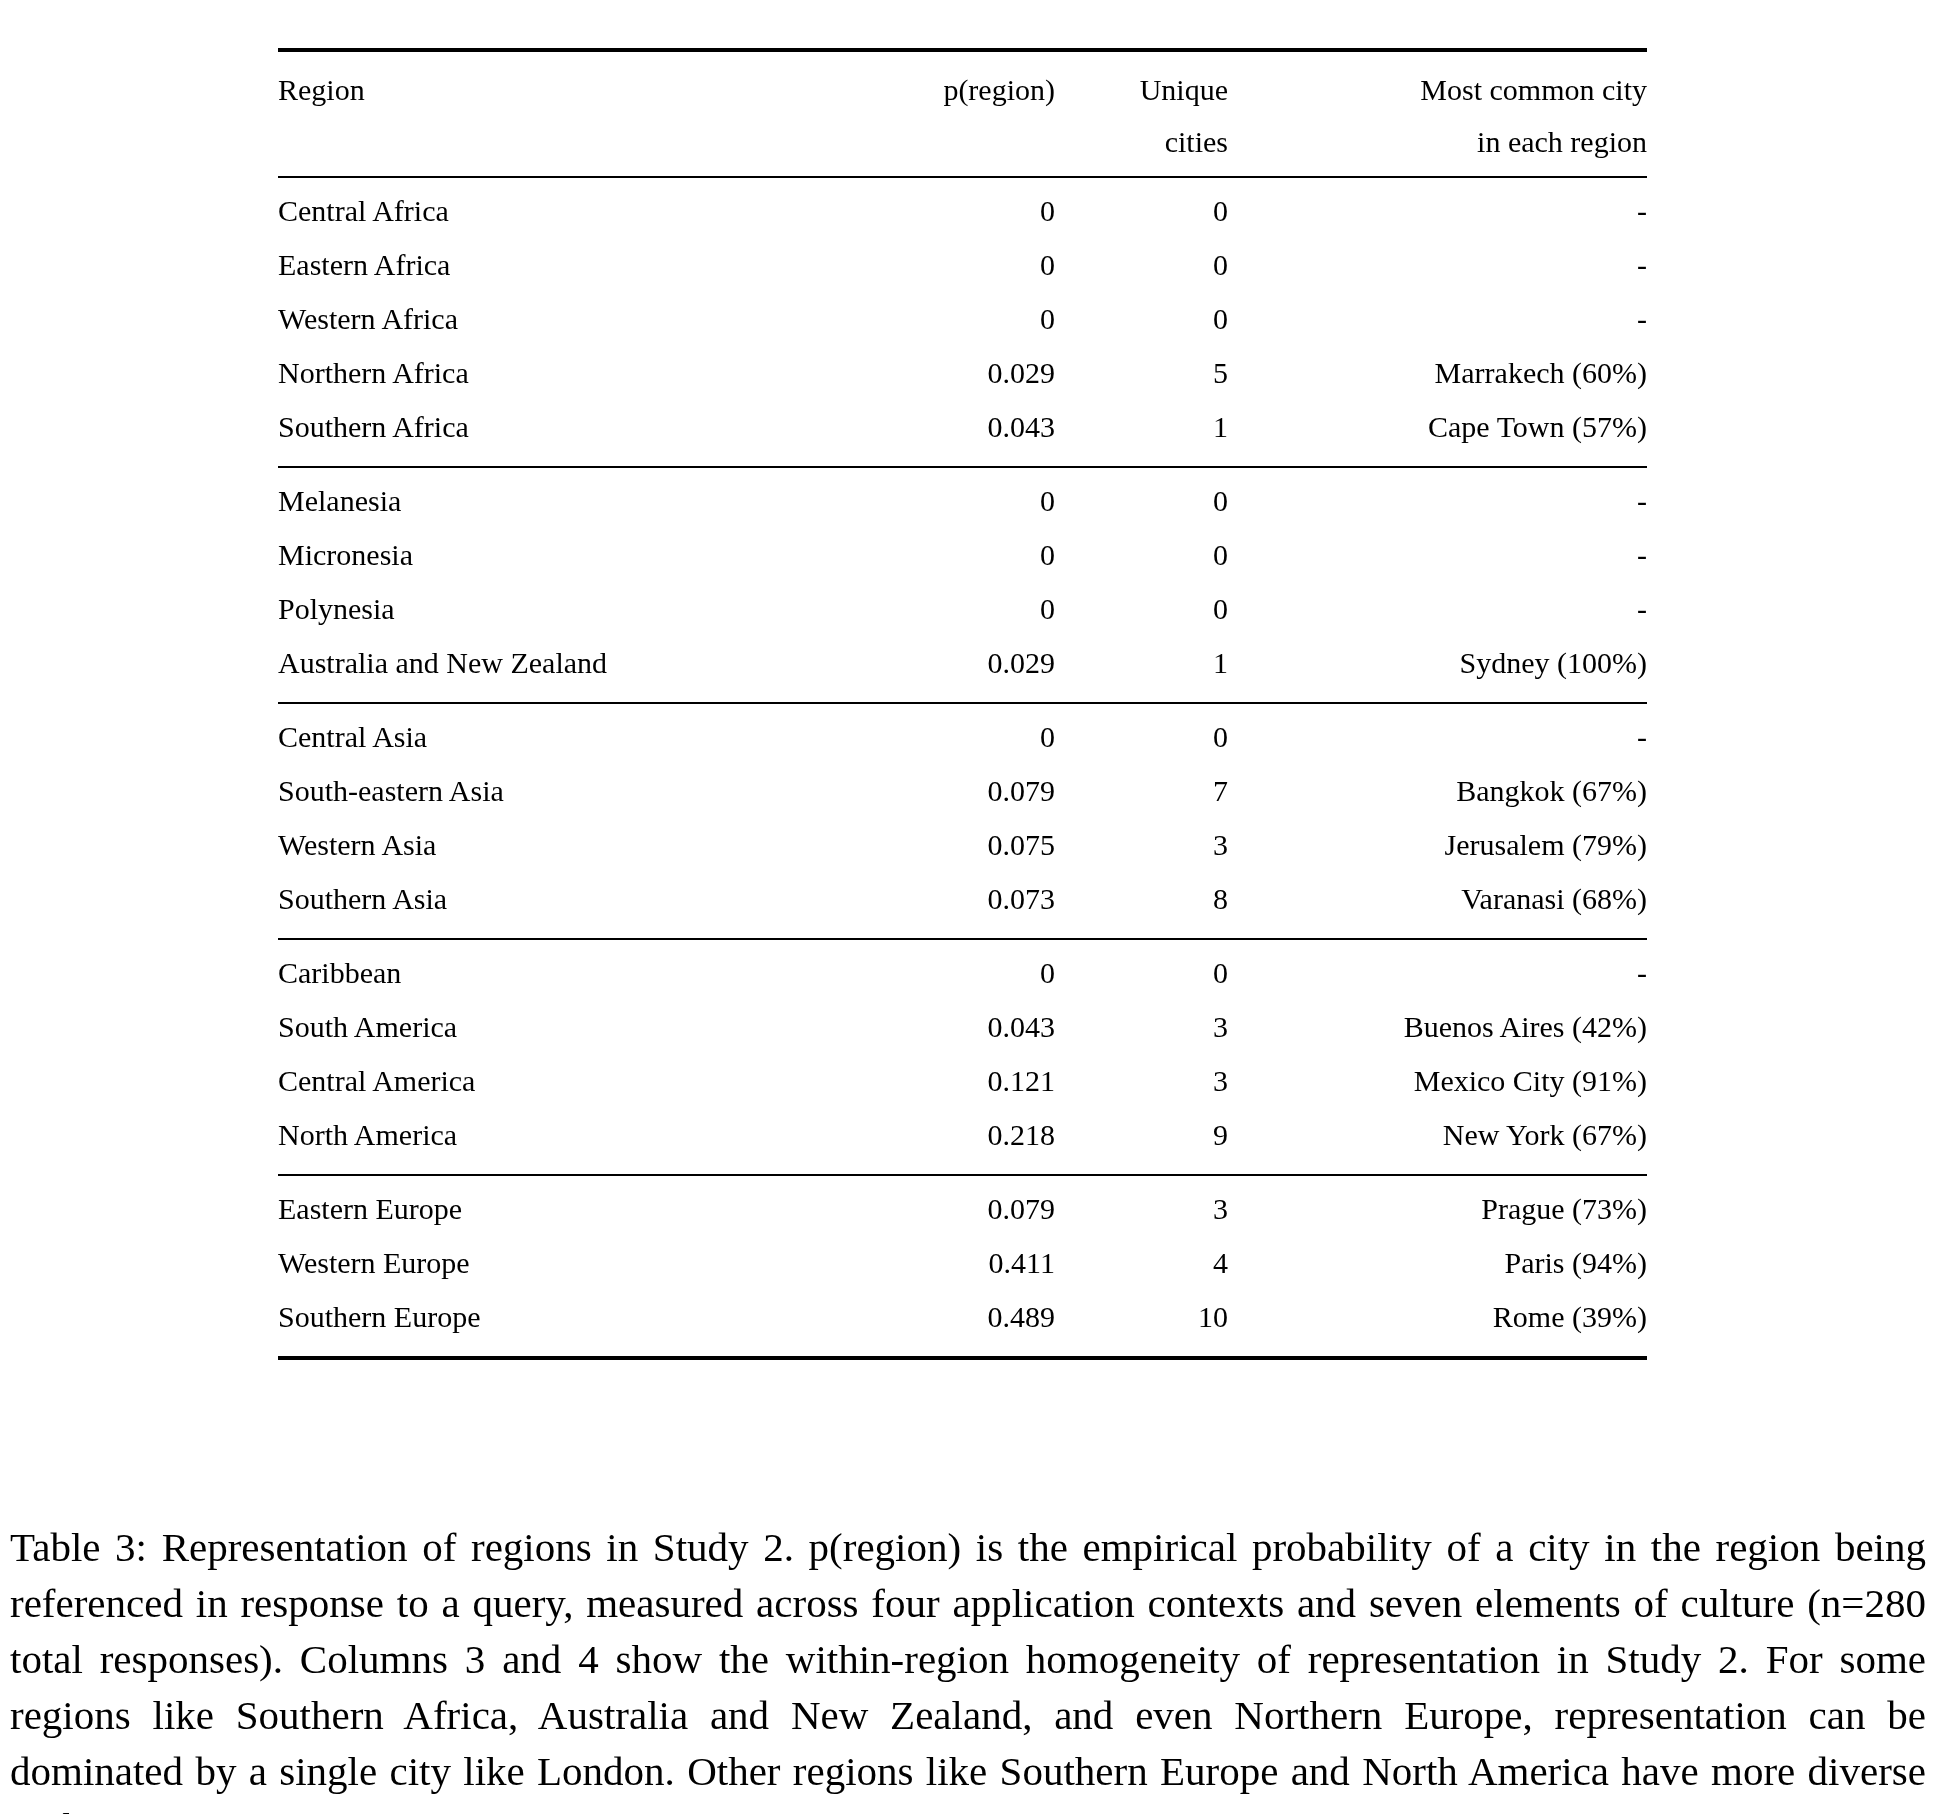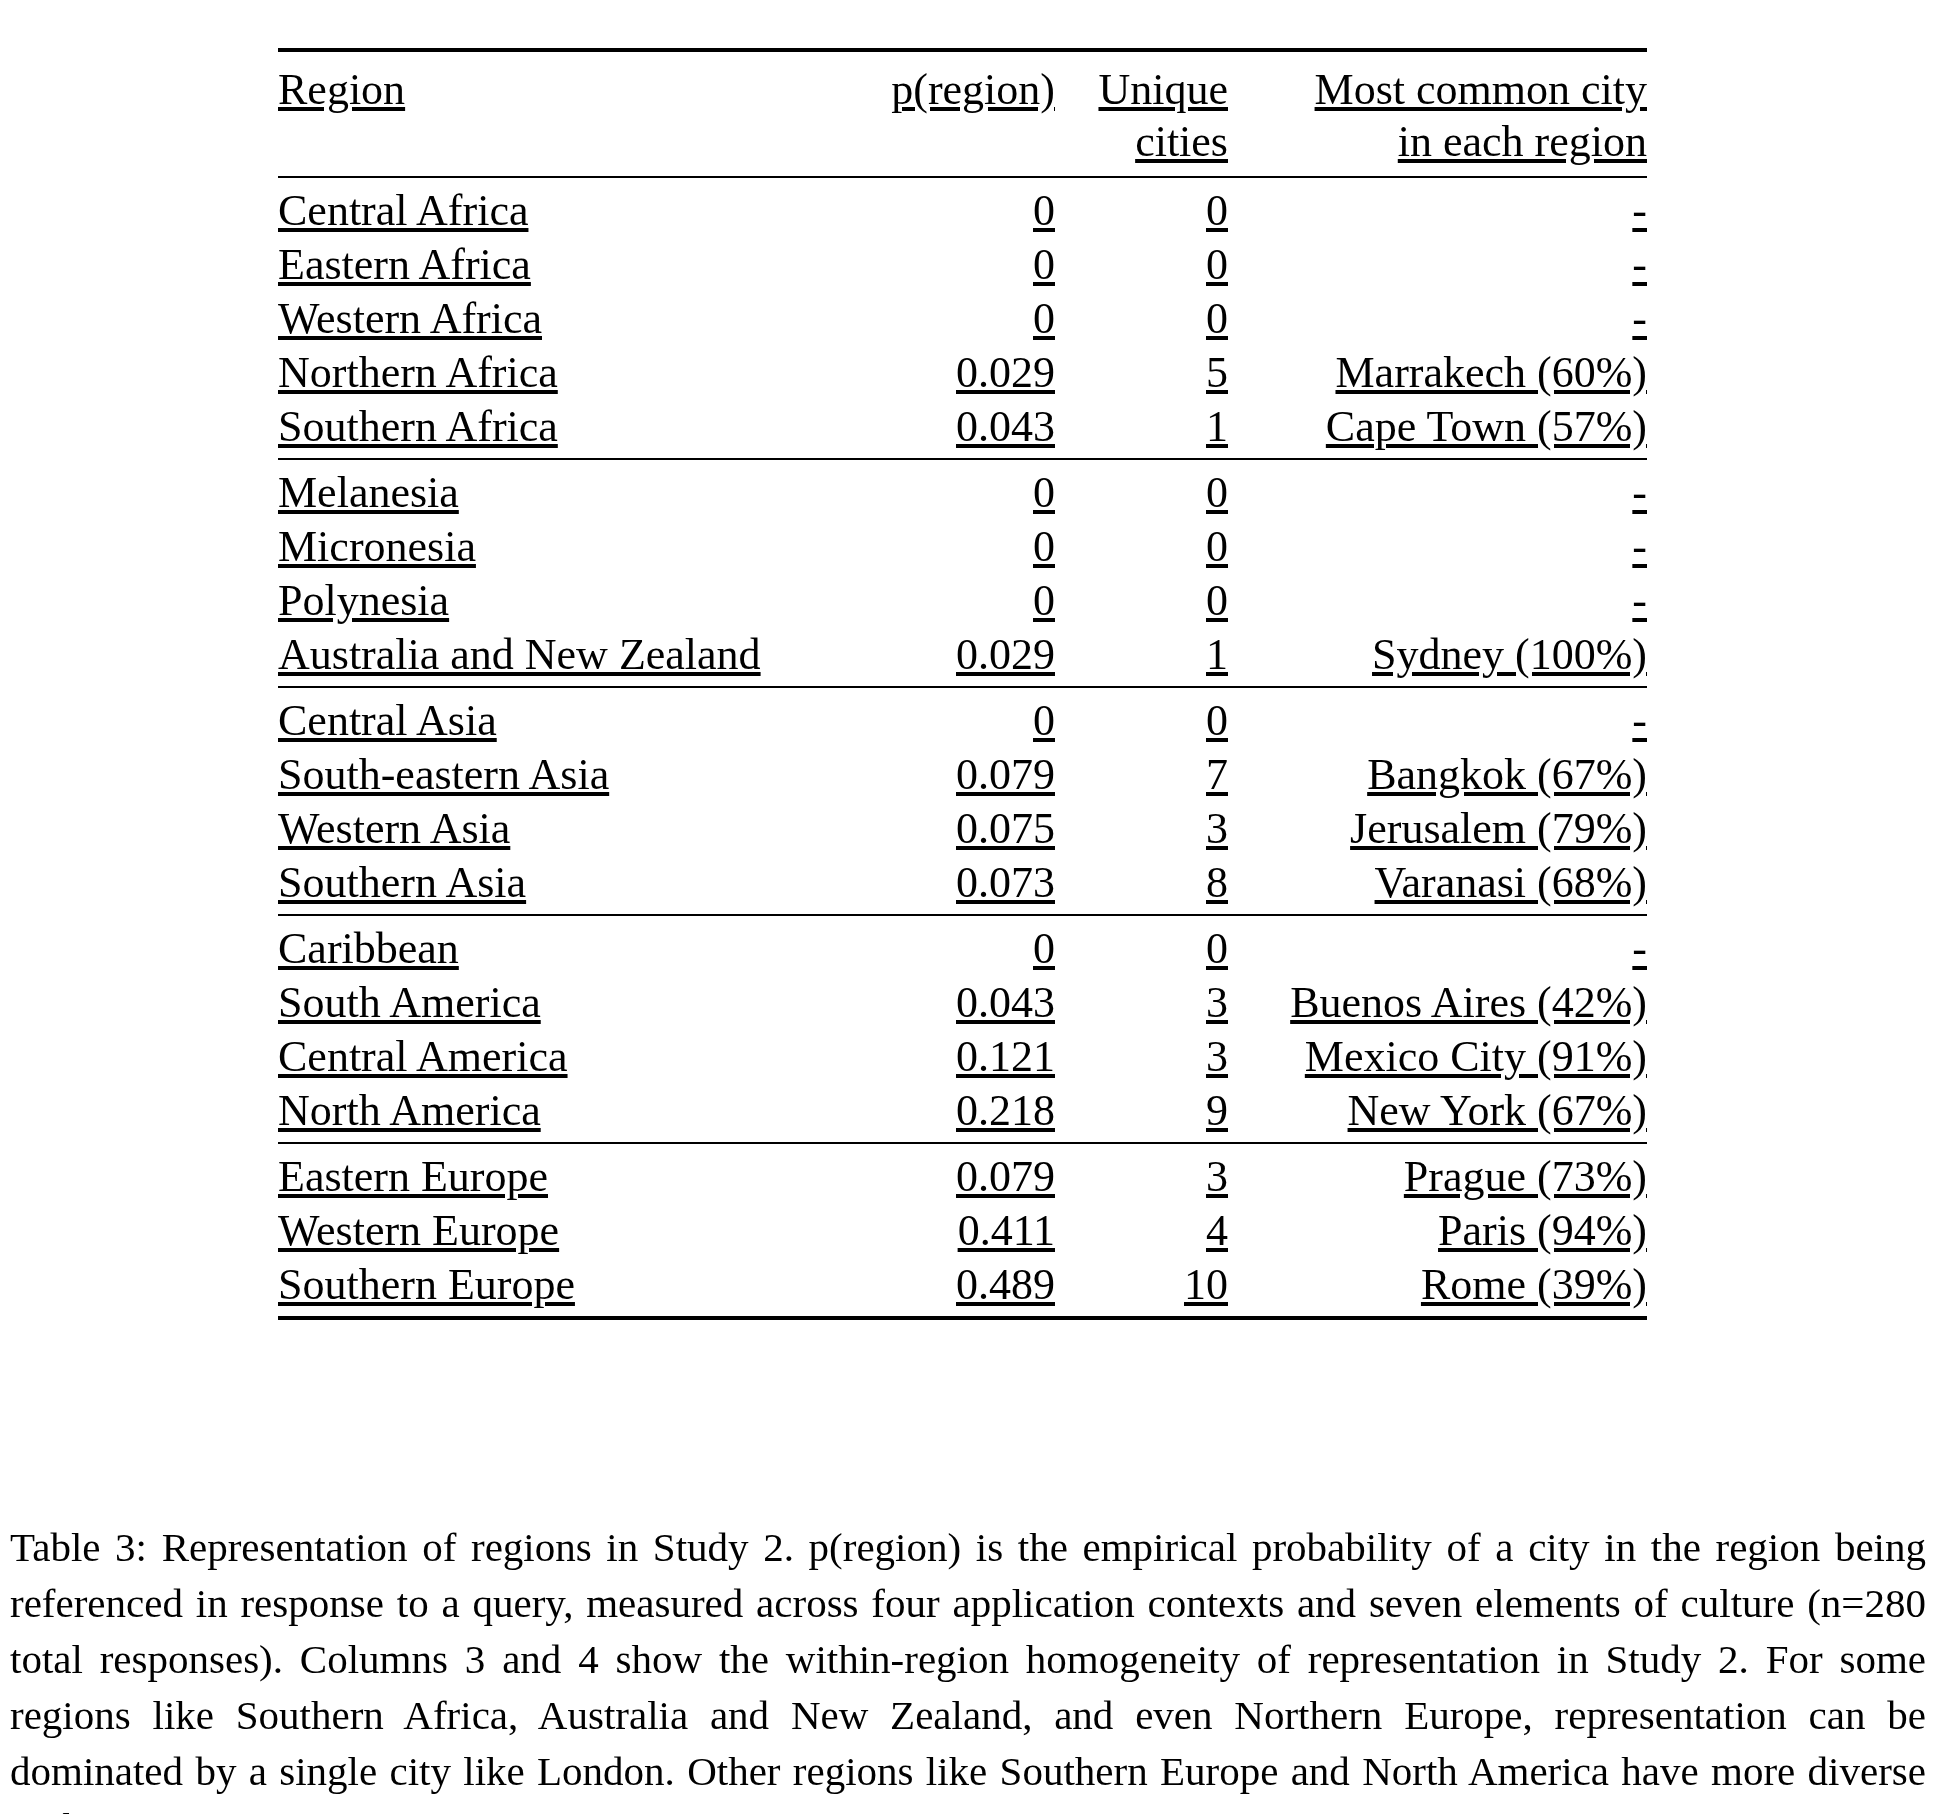--- a/index.html
+++ b/index.html
@@ -13,39 +13,38 @@
     overflow: hidden;
   }
   table.regions {
     position: absolute;
     left: 278px;
     top: 48px;
     width: 1369px;
     border-collapse: collapse;
     border-top: 4px solid #000;
     border-bottom: 4px solid #000;
-    font-size: 44px;
-    text-decoration: underline;
+    font-size: 30px;
   }
   table.regions thead { border-bottom: 2.5px solid #000; }
   table.regions tbody { border-top: 2.5px solid #000; }
   table.regions th {
     font-weight: normal;
     vertical-align: top;
     padding: 12px 0 8px 0;
     line-height: 52px;
     white-space: nowrap;
   }
   table.regions td {
     padding: 0;
     line-height: 54px;
     white-space: nowrap;
   }
   table.regions tbody tr:first-child td { padding-top: 6px; margin-top: 46px; }
-  table.regions tbody tr:last-child td { padding-bottom: 4px; }
+  table.regions tbody tr:last-child td { padding-bottom: 12px; }
   .col-region { text-align: left; }
   .col-num, .col-city { text-align: right; }
   .caption {
     position: absolute;
     left: 10px;
     top: 1478px;
     width: 1916px;
     font-size: 41px;
     line-height: 56px;
     text-align: justify;

